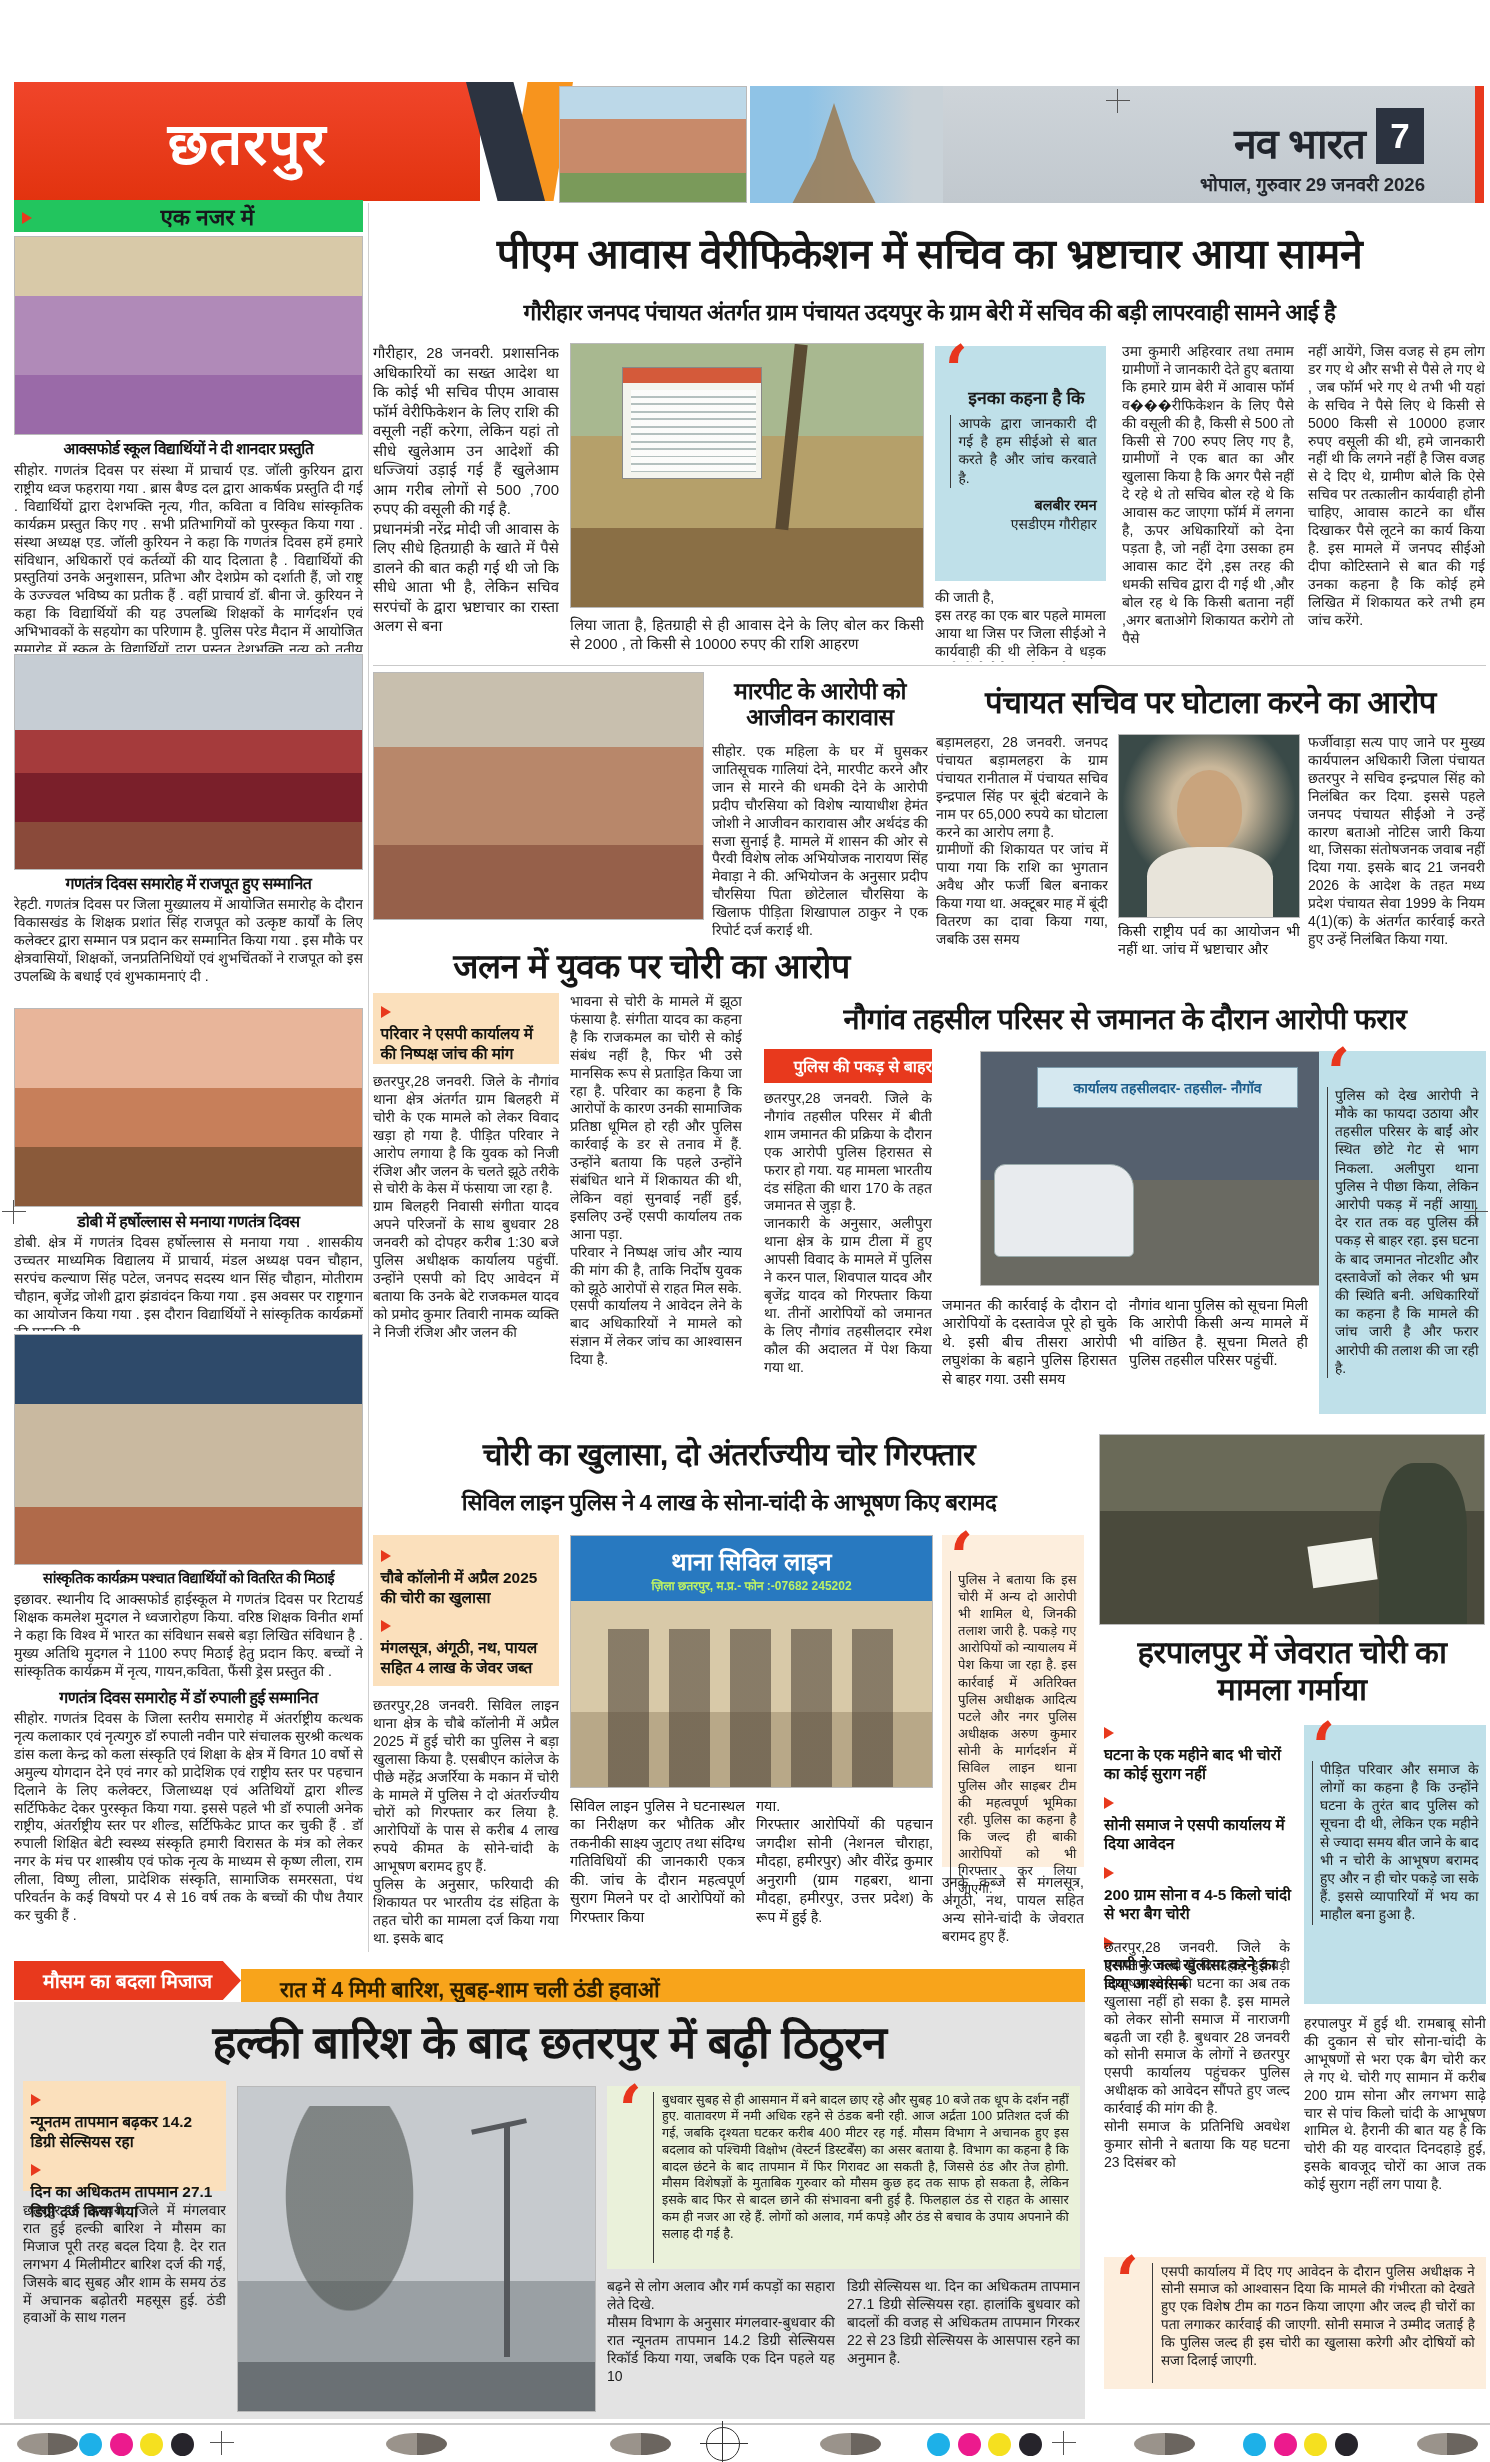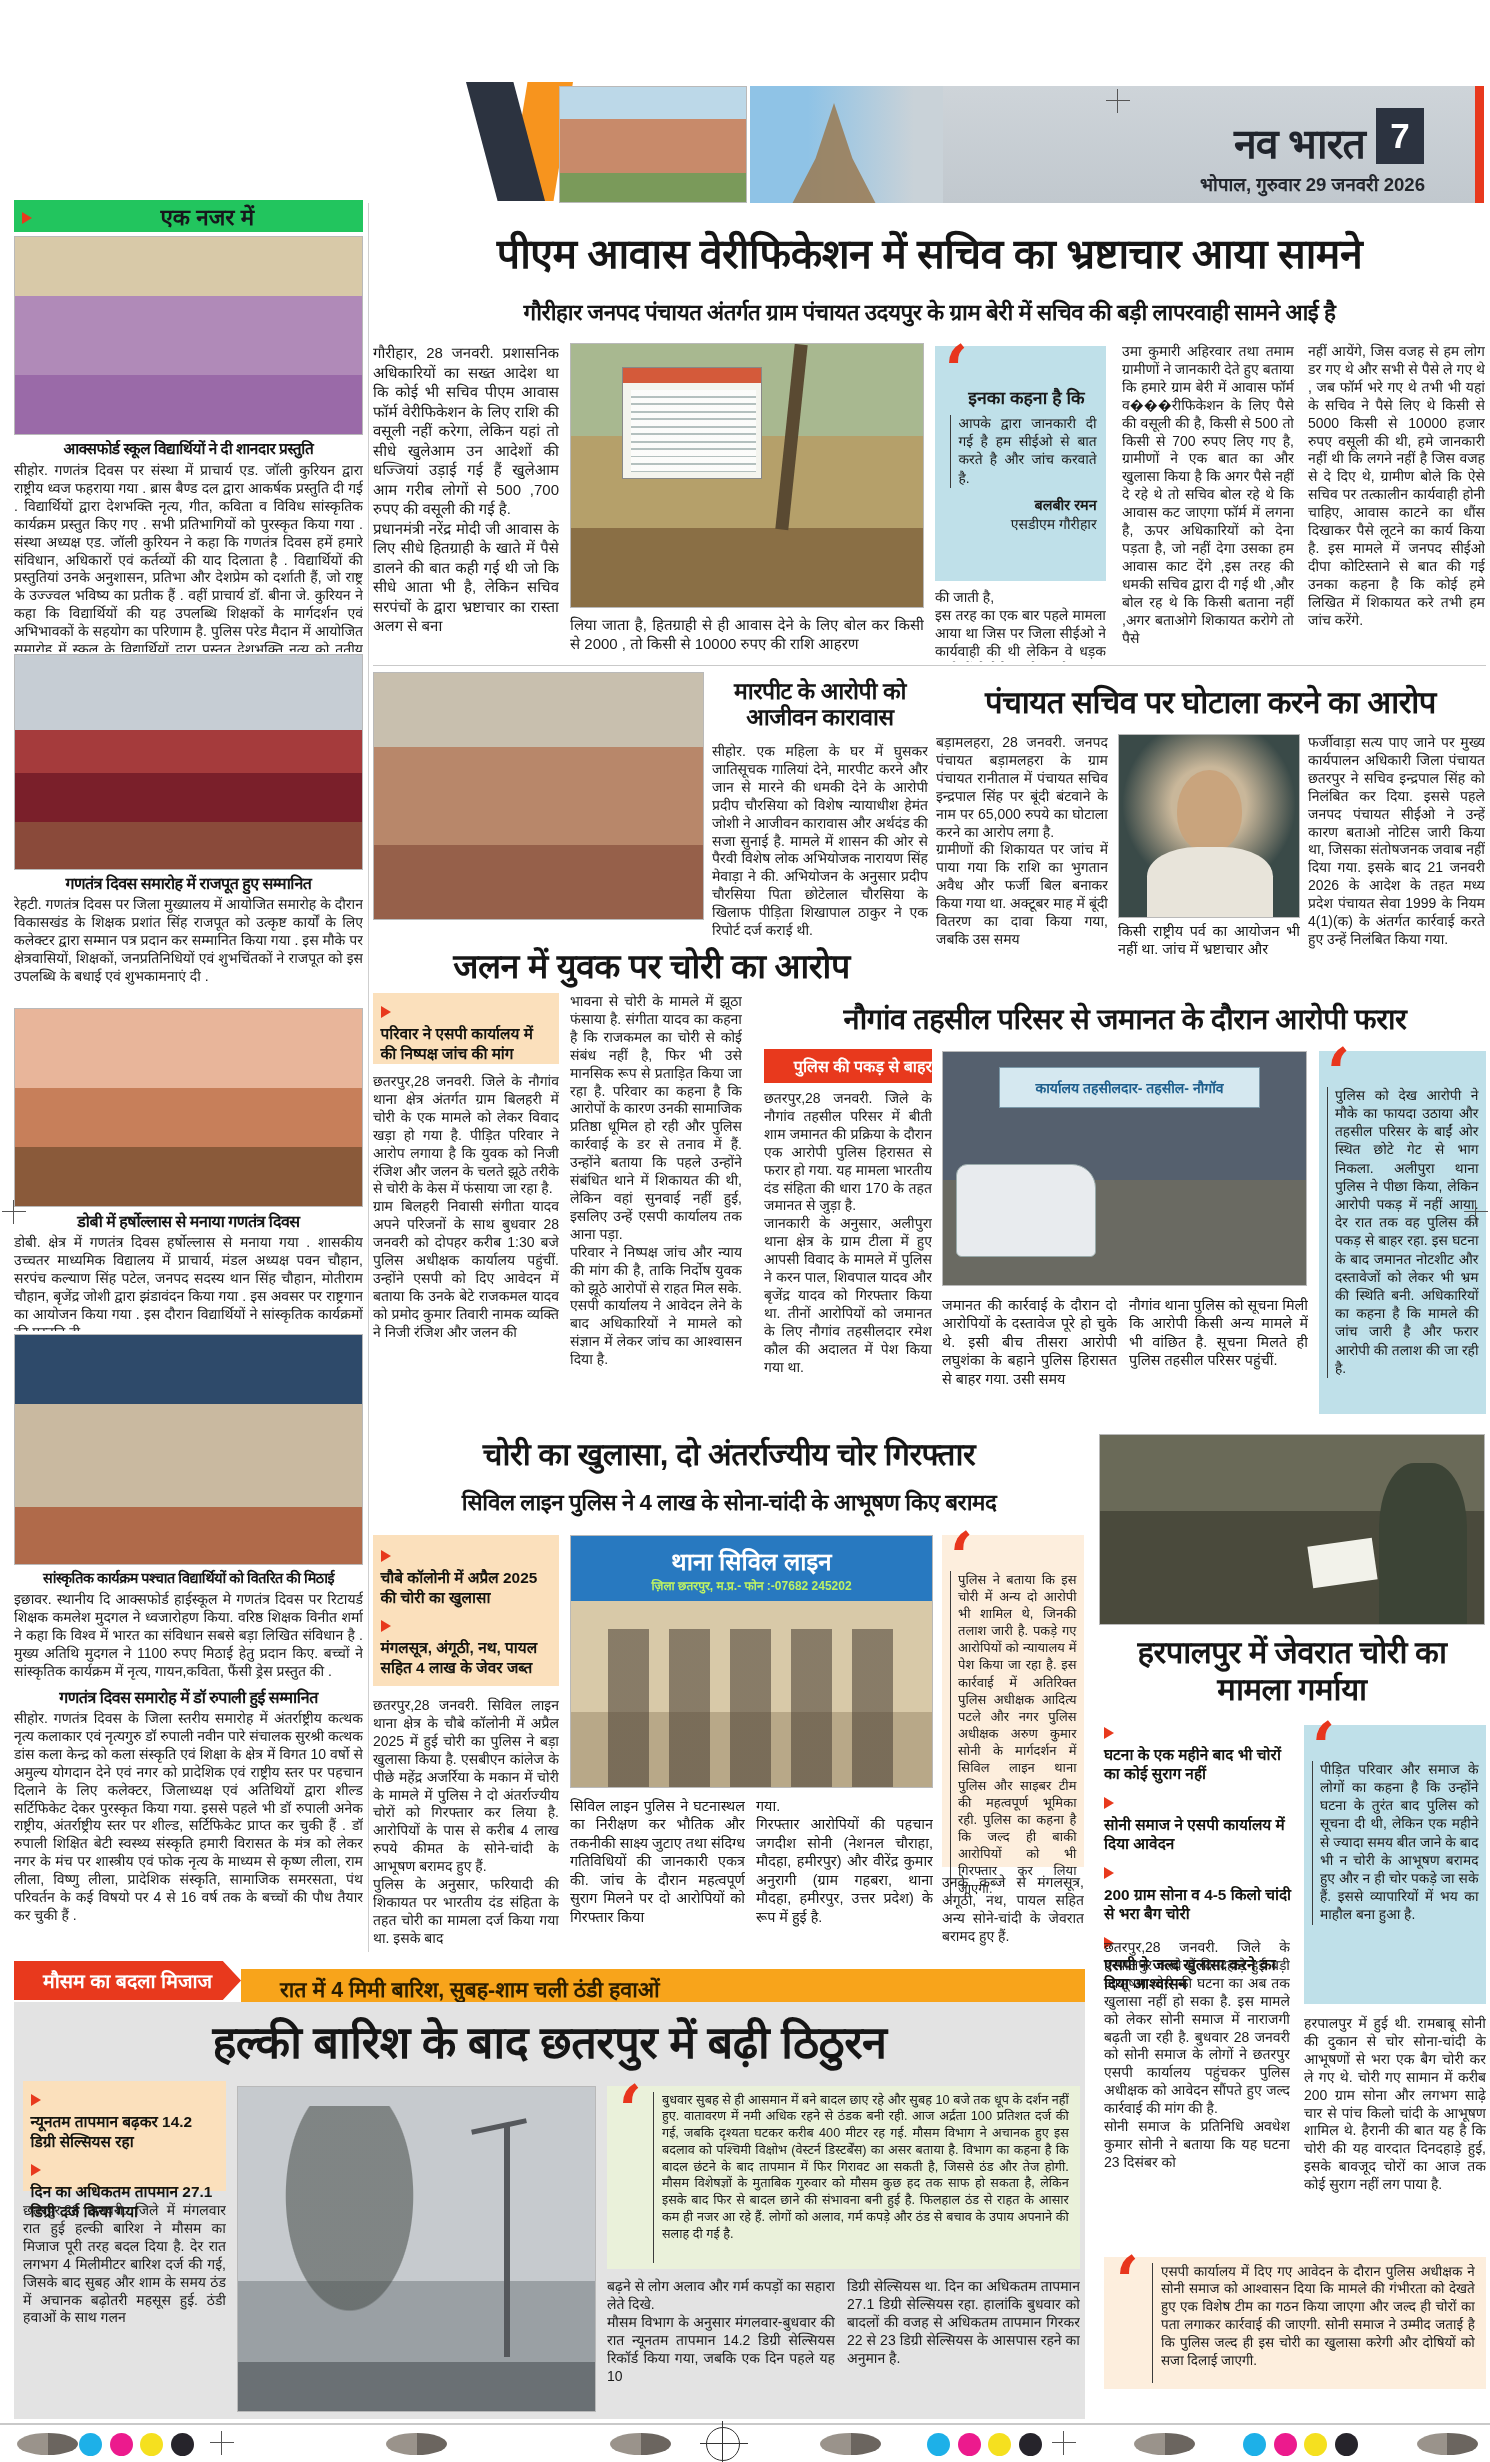--- a/index.html
+++ b/index.html
@@ -36,20 +36,23 @@
   .rule{background:#c9c9c9;}
   .signlines{background:repeating-linear-gradient(180deg,#ffffff 0 5.6px,#9aa 5.6px 7.5px);}
   .vrule{width:0.9px;background:#cfcfcf;}
 </style>
 </head>
 <body>
 
 <div id="page">
 
   <div class="abs" style="left:0;top:0;width:1490px;height:214px;">
+    <div class="abs" style="left:14px;top:82px;width:466px;height:119px;background:linear-gradient(180deg,#f0452a,#e2330f);display:flex;align-items:center;justify-content:center;">
+      <span style="color:#fff;font-weight:900;font-size:58px;letter-spacing:0.9px;">छतरपुर</span>
+    </div>
     <div class="abs" style="left:508px;top:82px;width:65px;height:119px;background:#f7941e;clip-path:polygon(30% 0,100% 0,70% 100%,0 100%);"></div>
     <div class="abs" style="left:466px;top:82px;width:79px;height:119px;background:#2c3340;clip-path:polygon(0 0,60% 0,100% 100%,40% 100%);"></div>
     <div class="abs ph" style="left:559px;top:86px;width:188px;height:117px;background:linear-gradient(180deg,#bcd8e8 0 28%,#c88a6a 28% 75%,#7a9a5a 75%);"></div>
     <div class="abs" style="left:750px;top:86px;width:725px;height:117px;background:linear-gradient(180deg,#ced4d9,#c1c8ce);"></div>
     <div class="abs ph" style="left:750px;top:86px;width:193px;height:117px;border:none;background:linear-gradient(90deg,#8fc3e6 0 30%,#c9d2d8 85%),radial-gradient(circle at 45% 90%,#8a6a48 0 40%,transparent 41%);">
       <div class="abs" style="left:42px;top:17px;width:84px;height:101px;background:#9a7a52;clip-path:polygon(50% 0,72% 55%,100% 100%,0 100%,28% 55%);opacity:.85;"></div>
     </div>
     <div class="cross" style="left:1106px;top:89px;"></div>
     <div class="abs" style="left:1146px;top:114px;width:219px;text-align:right;font-size:41px;font-weight:900;color:#20242c;letter-spacing:-0.9px;">नव भारत</div>
     <div class="abs" style="left:1376px;top:108px;width:48px;height:56px;background:#2c3340;display:flex;align-items:center;justify-content:center;">
@@ -142,21 +145,21 @@
 परिवार ने निष्पक्ष जांच और न्याय की मांग की है, ताकि निर्दोष युवक को झूठे आरोपों से राहत मिल सके. एसपी कार्यालय ने आवेदन लेने के बाद अधिकारियों ने मामले को संज्ञान में लेकर जांच का आश्वासन दिया है.</div>
   </div>
 
   <div>
     <div class="abs hl" style="left:764px;top:998px;width:722px;font-size:29px;">नौगांव तहसील परिसर से जमानत के दौरान आरोपी फरार</div>
     <div class="abs" style="left:764px;top:1049px;width:168px;height:34px;background:#e8391d;display:flex;align-items:center;justify-content:flex-end;">
       <span style="color:#fff;font-weight:800;font-size:16px;">पुलिस की पकड़ से बाहर</span>
     </div>
     <div class="abs jtxt body15" style="left:764px;top:1090px;width:168px;height:324px;">छतरपुर,28 जनवरी. जिले के नौगांव तहसील परिसर में बीती शाम जमानत की प्रक्रिया के दौरान एक आरोपी पुलिस हिरासत से फरार हो गया. यह मामला भारतीय दंड संहिता की धारा 170 के तहत जमानत से जुड़ा है.
 जानकारी के अनुसार, अलीपुरा थाना क्षेत्र के ग्राम टीला में हुए आपसी विवाद के मामले में पुलिस ने करन पाल, शिवपाल यादव और बृजेंद्र यादव को गिरफ्तार किया था. तीनों आरोपियों को जमानत के लिए नौगांव तहसीलदार रमेश कौल की अदालत में पेश किया गया था.</div>
-    <div class="abs ph" style="left:942px;top:1051px;width:365px;height:235px;background:linear-gradient(180deg,#55606e 0 55%,#6a6a62 55%);">
+    <div class="abs ph" style="left:980px;top:1051px;width:365px;height:235px;background:linear-gradient(180deg,#55606e 0 55%,#6a6a62 55%);">
       <div class="abs" style="left:56px;top:15px;width:261px;height:41px;background:#d5e8f0;display:flex;align-items:center;justify-content:center;border:0.9px solid #7a98a8;">
         <span style="font-size:14px;font-weight:bold;color:#1d5e8c;white-space:nowrap;">कार्यालय तहसीलदार- तहसील- नौगॉव</span>
       </div>
       <div class="abs" style="left:13px;top:112px;width:140px;height:93px;background:#e8ebee;border-radius:11.2px 24px 5.6px 5.6px;border:0.9px solid #9aa;"></div>
     </div>
     <div class="abs cap" style="left:942px;top:1296px;width:175px;height:117px;">जमानत की कार्रवाई के दौरान दो आरोपियों के दस्तावेज पूरे हो चुके थे. इसी बीच तीसरा आरोपी लघुशंका के बहाने पुलिस हिरासत से बाहर गया. उसी समय</div>
     <div class="abs cap" style="left:1129px;top:1296px;width:179px;height:117px;">नौगांव थाना पुलिस को सूचना मिली कि आरोपी किसी अन्य मामले में भी वांछित है. सूचना मिलते ही पुलिस तहसील परिसर पहुंचीं.</div>
     <div class="abs qbox-cyan" style="left:1319px;top:1051px;width:167px;height:363px;padding:3.7px 7.5px;">
       <span class="qmark">‘</span>
       <div class="qtext">पुलिस को देख आरोपी ने मौके का फायदा उठाया और तहसील परिसर के बाईं ओर स्थित छोटे गेट से भाग निकला. अलीपुरा थाना पुलिस ने पीछा किया, लेकिन आरोपी पकड़ में नहीं आया. देर रात तक वह पुलिस की पकड़ से बाहर रहा. इस घटना के बाद जमानत नोटशीट और दस्तावेजों को लेकर भी भ्रम की स्थिति बनी. अधिकारियों का कहना है कि मामले की जांच जारी है और फरार आरोपी की तलाश की जा रही है.</div>

